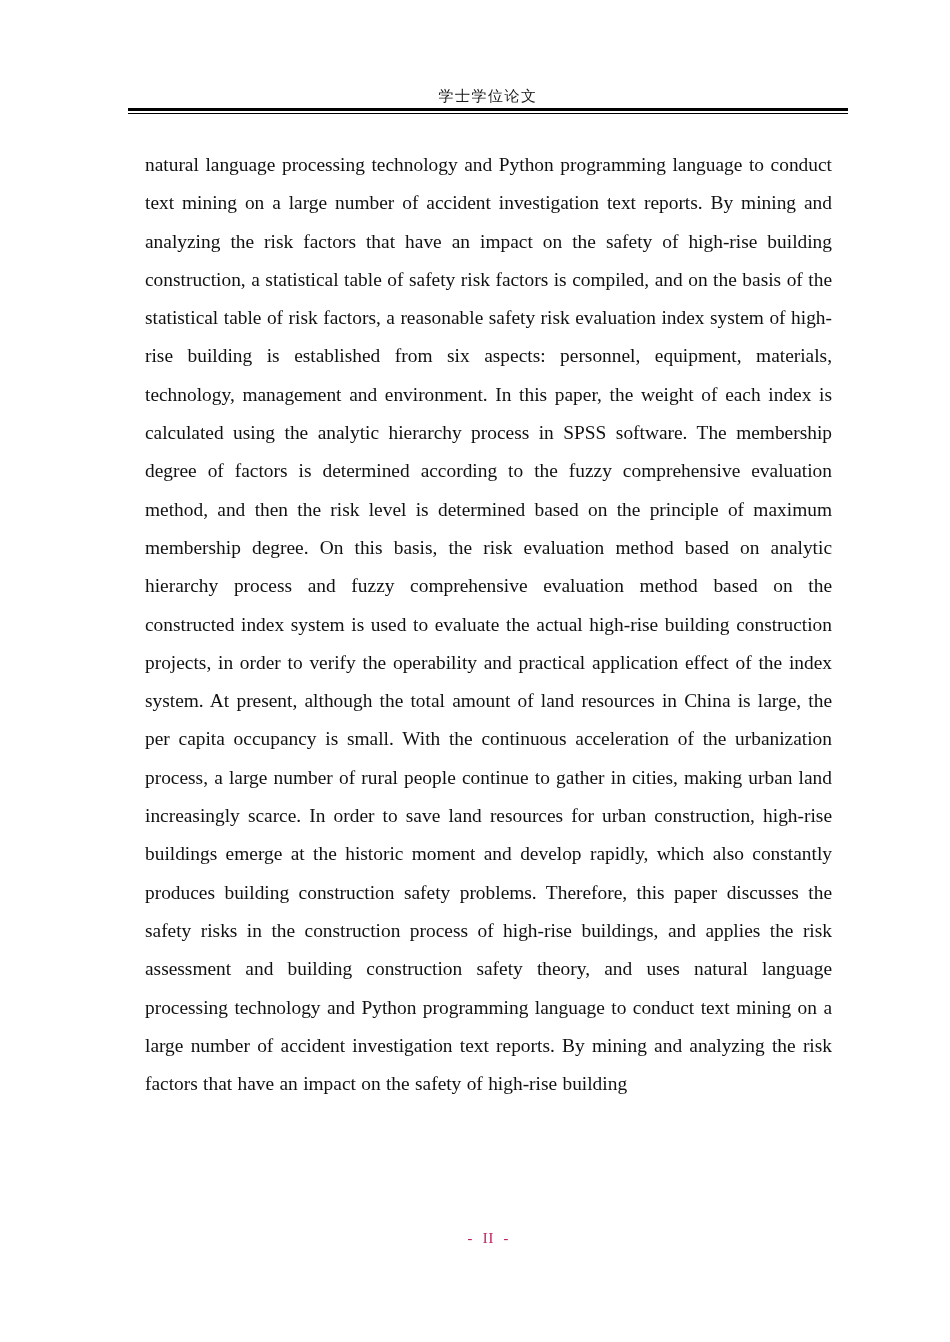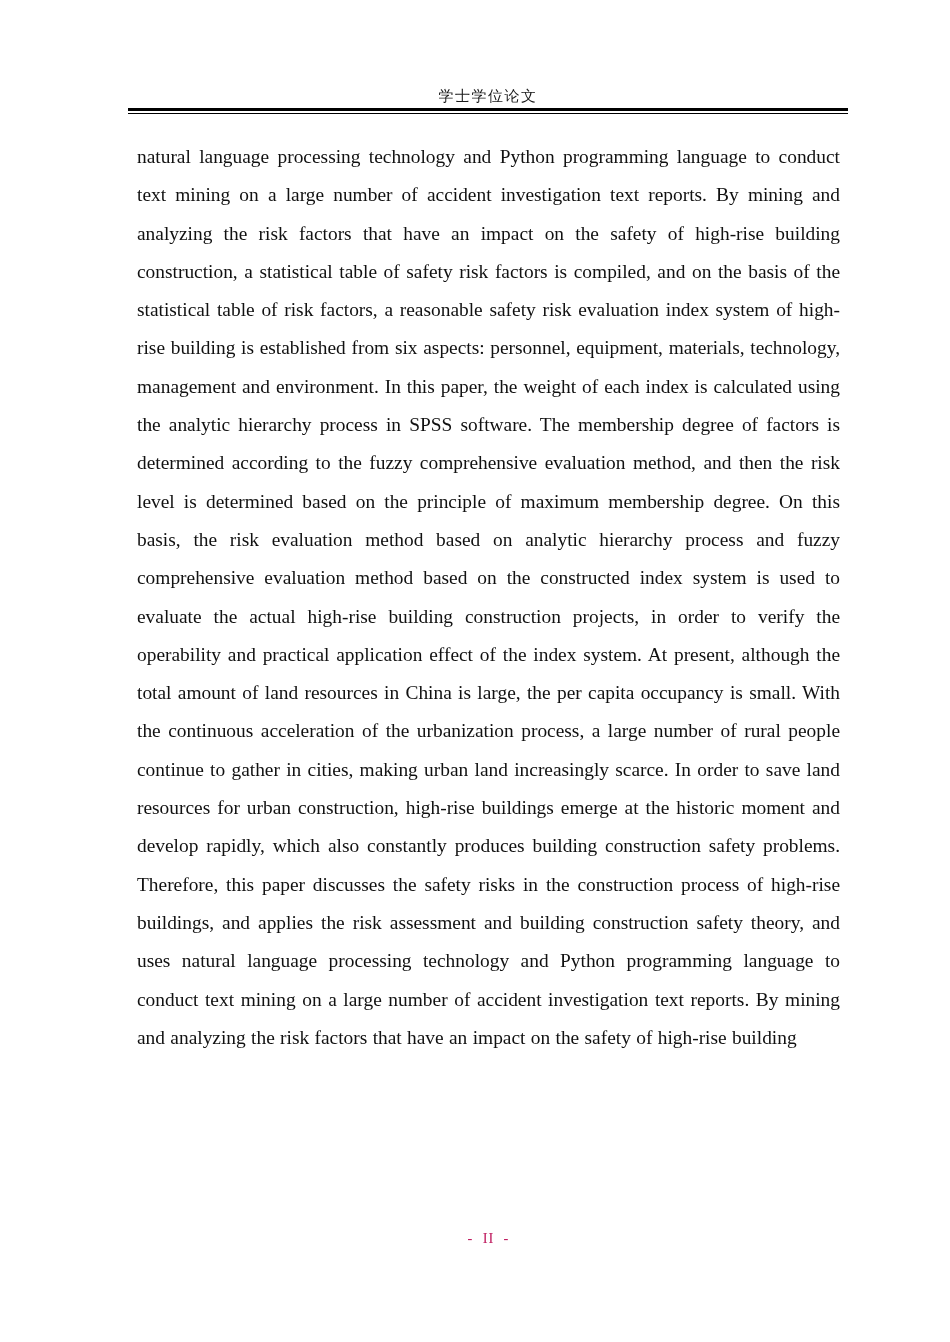--- a/index.html
+++ b/index.html
@@ -58,21 +58,21 @@
   }
 
   
   .body-area {
     position: absolute;
     top: 130px;
     left: 129px;
     width: 719px;
   }
   .para {
-    margin: 8px;
+    margin: 16px;
     font-size: 19.4px;
     line-height: 38.3px;
     text-align: justify;
     text-justify: inter-word;
     text-align-last: left;
     color: #111111;
     word-spacing: 0.5px;
   }
 
   

